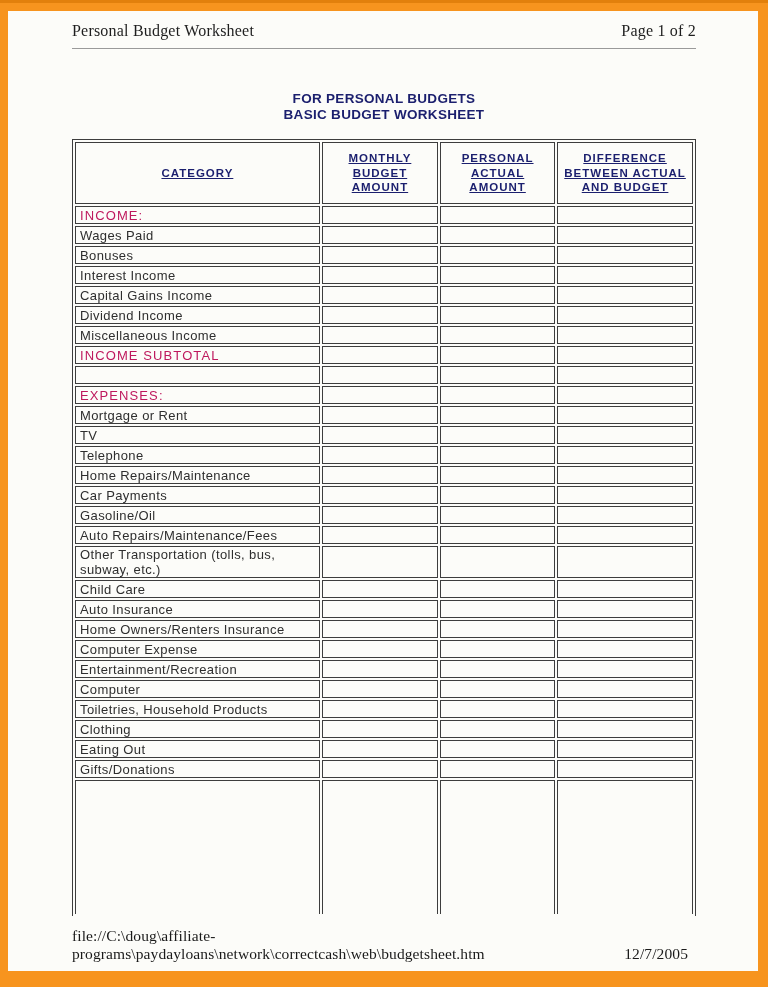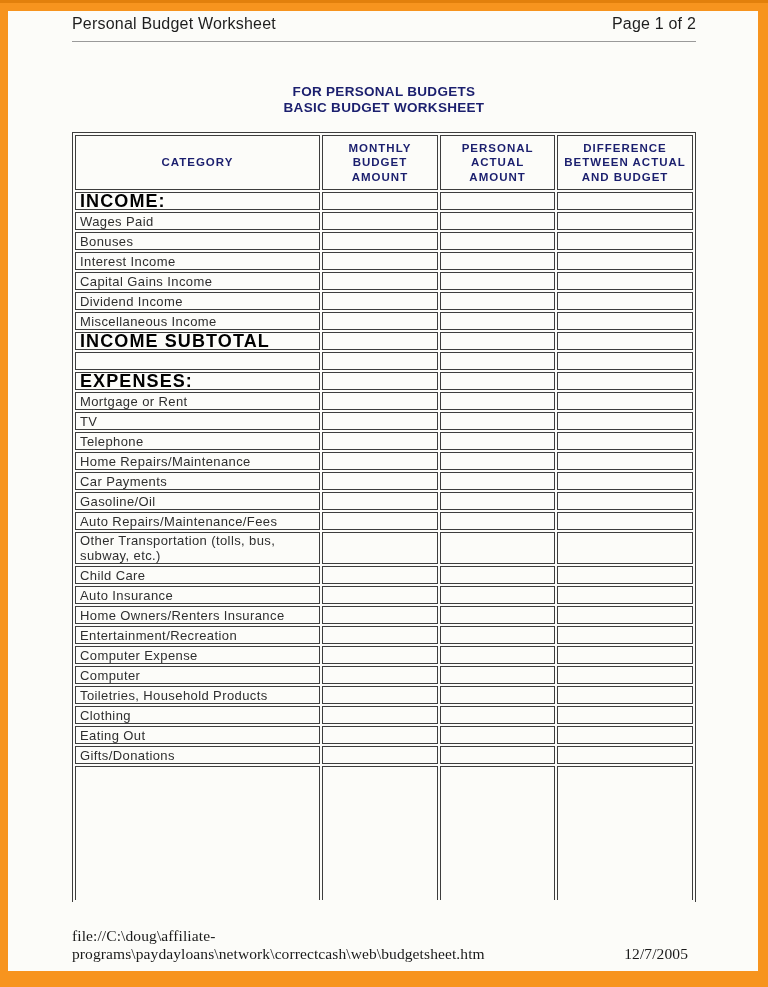--- a/index.html
+++ b/index.html
@@ -15,23 +15,23 @@
   }
   .page{
     box-sizing:border-box;position:relative;
     width:100%;height:100%;
     background:#fcfcf9;
     padding:2px 62px 0 64px;
   }
   
   .page-header{
     display:flex;justify-content:space-between;align-items:flex-start;
-    font-family:Liberation Sans, sans-serif;
+    font-family:Liberation Serif, serif;
     font-size:16px;color:#1e1e1e;
-    height:20px;margin-top:2px;letter-spacing:0.2px;
+    height:20px;margin-top:9px;letter-spacing:0.2px;
   }
   .header-rule{
     border:none;border-top:1px solid #9a9a9a;
     margin:6px 0 0 0;height:0;
   }
   
   .doc-title{
     margin-top:42px;text-align:center;
     color:#1b1f6e;font-weight:bold;font-size:13.5px;
     line-height:15.5px;letter-spacing:0.3px;
@@ -46,31 +46,31 @@
     table-layout:fixed;
   }
   col.c-cat{width:40%;}
   col.c-bud{width:19%;}
   col.c-act{width:18.8%;}
   th,td{
     border:1px solid #3d3d3d;background:#fcfcf9;
     box-sizing:border-box;overflow:hidden;
   }
   th{
-    height:55px;vertical-align:middle;text-align:center;
+    height:62px;vertical-align:middle;text-align:center;
     color:#1b1f6e;font-size:11.5px;font-weight:bold;
-    line-height:14.5px;letter-spacing:1px;padding:0 6px;
+    line-height:14.5px;letter-spacing:1px;padding:0 6px;text-decoration:underline;
   }
   td{
     height:18px;vertical-align:middle;
     font-size:13px;color:#2e2e2e;
     padding:0 4px;letter-spacing:0.4px;line-height:15px;
   }
   tr.section td.cat{
-    color:#000000;font-weight:bold;font-size:18px;letter-spacing:1.1px;
+    color:#be185d;font-weight:normal;font-size:13px;letter-spacing:1.1px;
   }
   tr.multiline td{height:19px;}
   tr.tall td{height:134px;border-bottom:none;vertical-align:top;}
   
   .page-footer{
     position:absolute;left:64px;right:70px;bottom:8px;
     display:flex;justify-content:space-between;align-items:flex-end;
     font-family:"Liberation Serif",serif;
     font-size:15.5px;color:#1a1a1a;letter-spacing:0.1px;
   }
@@ -230,27 +230,27 @@
               <td></td>
               <td></td>
             </tr>
             <tr class="item">
               <td class="cat">Home Owners/Renters Insurance</td>
               <td></td>
               <td></td>
               <td></td>
             </tr>
             <tr class="item">
+              <td class="cat">Computer Expense</td>
+              <td></td>
+              <td></td>
+              <td></td>
+            </tr>
+            <tr class="item">
               <td class="cat">Entertainment/Recreation</td>
-              <td></td>
-              <td></td>
-              <td></td>
-            </tr>
-            <tr class="item">
-              <td class="cat">Computer Expense</td>
               <td></td>
               <td></td>
               <td></td>
             </tr>
             <tr class="item">
               <td class="cat">Computer</td>
               <td></td>
               <td></td>
               <td></td>
             </tr>

